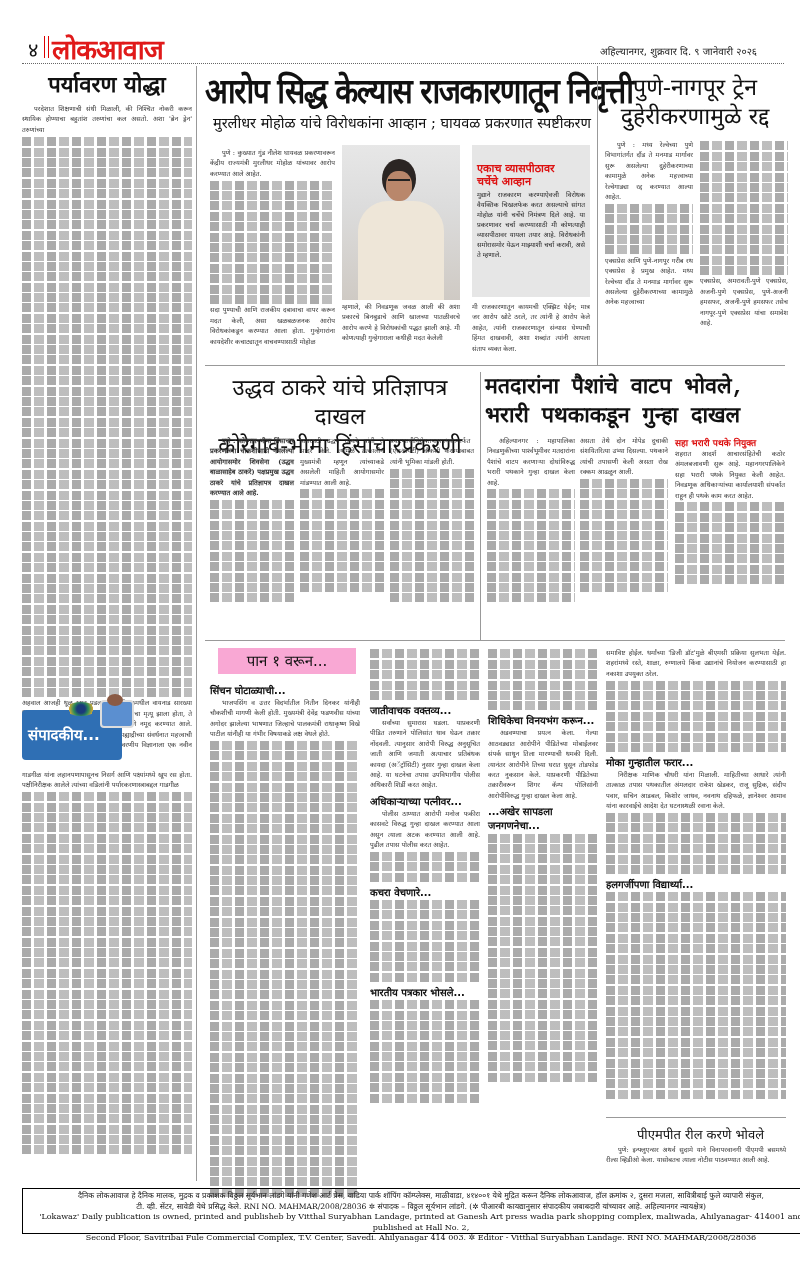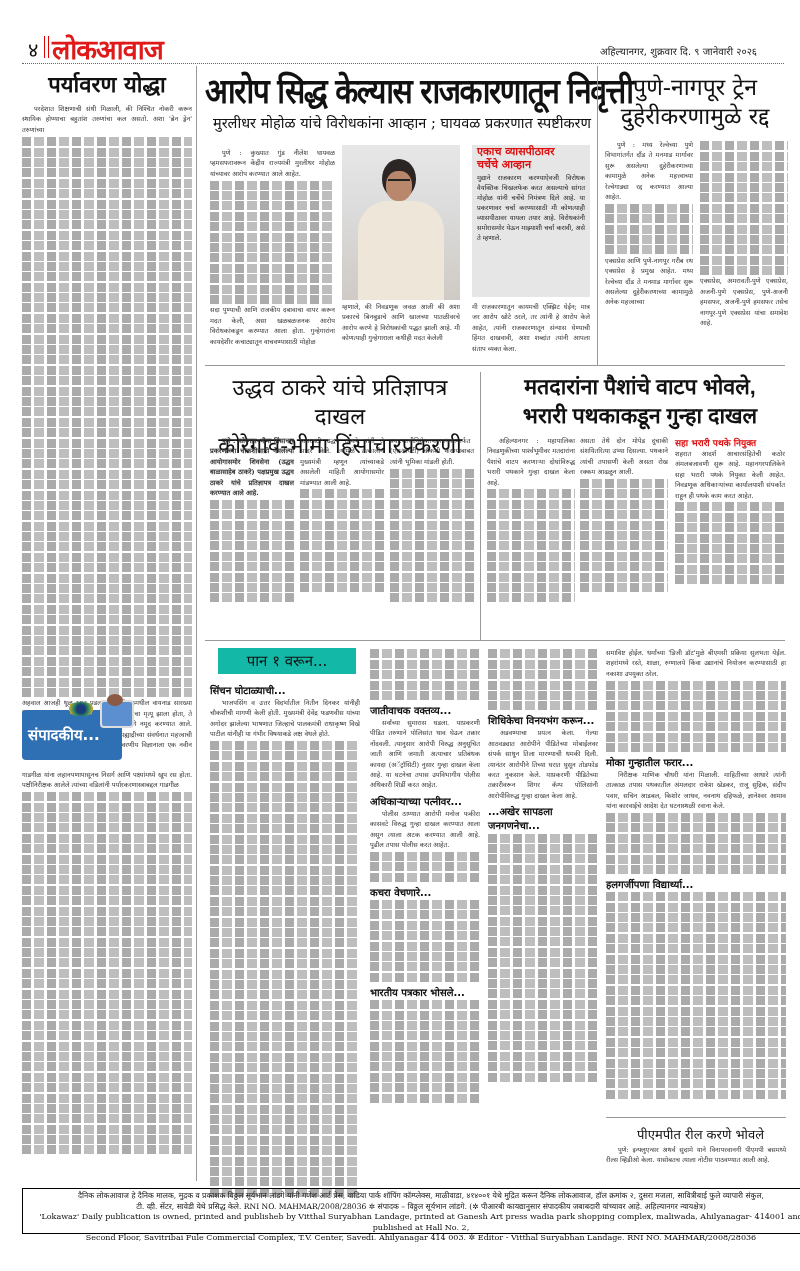--- a/index.html
+++ b/index.html
@@ -16,28 +16,28 @@
   .filler{display:block;height:9px;margin:1.4px 0;background:repeating-linear-gradient(90deg,#666 0 9px,transparent 9px 12px,#888 12px 22px,transparent 22px 25px);opacity:.55;}
   .vline{width:0;border-left:1px solid #999;}
   .hline{height:0;border-top:1px solid #999;}
   .hl-main{left:205px;top:66px;width:380px;font-size:30px;font-weight:bold;font-family:"DejaVu Sans",sans-serif;letter-spacing:-1.5px;white-space:nowrap;transform:scaleY(1.15);transform-origin:left top;}
   .hl-sub{left:213px;top:112px;width:380px;font-size:14.5px;font-family:"DejaVu Serif",serif;white-space:nowrap;}
   .photo{left:342px;top:145px;width:118px;height:155px;background:linear-gradient(180deg,#e7e7e7 0%,#dcdcdc 40%,#cfcac4 100%);}
   .photo .head{position:absolute;left:40px;top:14px;width:34px;height:40px;border-radius:50%;background:#2b2523;}
   .photo .face{position:absolute;left:44px;top:26px;width:26px;height:30px;border-radius:45%;background:#b9876b;}
   .photo .body{position:absolute;left:16px;top:56px;width:86px;height:99px;border-radius:30px 30px 0 0;background:#eee6d8;}
   .photo .glass{position:absolute;left:46px;top:34px;width:22px;height:6px;border-top:2px solid #222;}
-  .box{left:472px;top:145px;width:118px;height:152px;background:#e6e6e6;padding:0 5px;box-sizing:border-box;}
+  .box{left:472px;top:145px;width:118px;height:152px;background:#e6e6e6;padding:17px 5px;box-sizing:border-box;}
   .box h4{margin:0 0 2px;color:#d11;font-size:11px;line-height:13px;font-weight:bold;font-family:"DejaVu Sans",sans-serif;}
   .box p{margin:0;font-size:6.6px;line-height:10px;text-align:justify;color:#222;}
   .hl-right{left:600px;top:73px;width:190px;text-align:center;font-size:23px;line-height:29px;font-family:"DejaVu Sans",sans-serif;}
   .hl-kor{left:205px;top:373px;width:270px;text-align:center;font-size:22px;line-height:29px;font-family:"DejaVu Sans",sans-serif;}
-  .hl-mat{left:485px;top:373px;width:310px;text-align:center;font-size:21.5px;line-height:29px;font-weight:bold;font-family:Liberation Sans, sans-serif;}
+  .hl-mat{left:485px;top:373px;width:310px;text-align:left;font-size:21.5px;line-height:29px;font-weight:bold;font-family:Liberation Mono, monospace;}
   .sub-red{color:#d11;font-weight:bold;font-size:9px;font-family:"DejaVu Sans",sans-serif;}
-  .grey-band{left:218px;top:648px;width:138px;height:26px;background:#14b8a6;text-align:center;font-size:15px;line-height:26px;font-family:"DejaVu Sans",sans-serif;}
+  .grey-band{left:218px;top:648px;width:138px;height:26px;background:#f9a8d4;text-align:center;font-size:15px;line-height:26px;font-family:"DejaVu Sans",sans-serif;}
   .minor-head{font-size:10px;font-weight:bold;font-family:"DejaVu Sans",sans-serif;margin:3px 0 1px;}
   .editorial{left:22px;top:695px;width:100px;height:64px;}
   .editorial .bg{position:absolute;left:0;top:10px;width:100px;height:50px;background:#2f6fb4;border-radius:4px;}
   .editorial .lbl{position:absolute;left:6px;top:24px;color:#fff;font-size:15px;font-weight:bold;font-family:"DejaVu Sans",sans-serif;}
   .editorial .ink{position:absolute;left:78px;top:0;width:30px;height:24px;background:#5b8fd0;border-radius:4px;border:2px solid #ddd;}
   .editorial .cap{position:absolute;left:85px;top:-6px;width:16px;height:12px;background:#8a5a44;border-radius:50%;}
   .editorial .feather{position:absolute;left:44px;top:2px;width:30px;height:14px;border-radius:50%;background:radial-gradient(circle,#1a3a7a 25%,#2e8b57 45%,#c8a63a 70%,transparent 72%);}
   .pmp{left:608px;top:1125px;width:185px;text-align:center;font-size:13px;font-family:"DejaVu Sans",sans-serif;}
   .footer{left:22px;top:1188px;width:798px;height:46px;border:1px solid #000000;box-sizing:border-box;padding:2px 6px;text-align:center;}
   .footer p{margin:0;font-size:7.6px;line-height:10.5px;color:#111;}
@@ -160,21 +160,21 @@
     <span class="filler"></span>
     <span class="filler"></span>
 </div>
 
 <div class="abs vline" style="left:196px;top:66px;height:1115px;"></div>
 
 <div class="abs hl-main">आरोप सिद्ध केल्यास राजकारणातून निवृत्ती</div>
 <div class="abs hl-sub">मुरलीधर मोहोळ यांचे विरोधकांना आव्हान ; घायवळ प्रकरणात स्पष्टीकरण</div>
 
 <div class="abs" style="left:210px;top:148px;width:125px;">
-  <div class="body-text">पुणे : कुख्यात गुंड नीलेश घायवळ प्हमसफरावरून केंद्रीय राज्यमंत्री मुरलीधर मोहोळ यांच्यावर आरोप करण्यात आले आहेत.</div>
+  <div class="body-text">पुणे : कुख्यात गुंड नीलेश घायवळ प्रकरणावरून केंद्रीय राज्यमंत्री मुरलीधर मोहोळ यांच्यावर आरोप करण्यात आले आहेत.</div>
   <span class="filler"></span>
     <span class="filler"></span>
     <span class="filler"></span>
     <span class="filler"></span>
     <span class="filler"></span>
   <span class="filler"></span>
     <span class="filler"></span>
     <span class="filler"></span>
     <span class="filler"></span>
     <span class="filler"></span>

